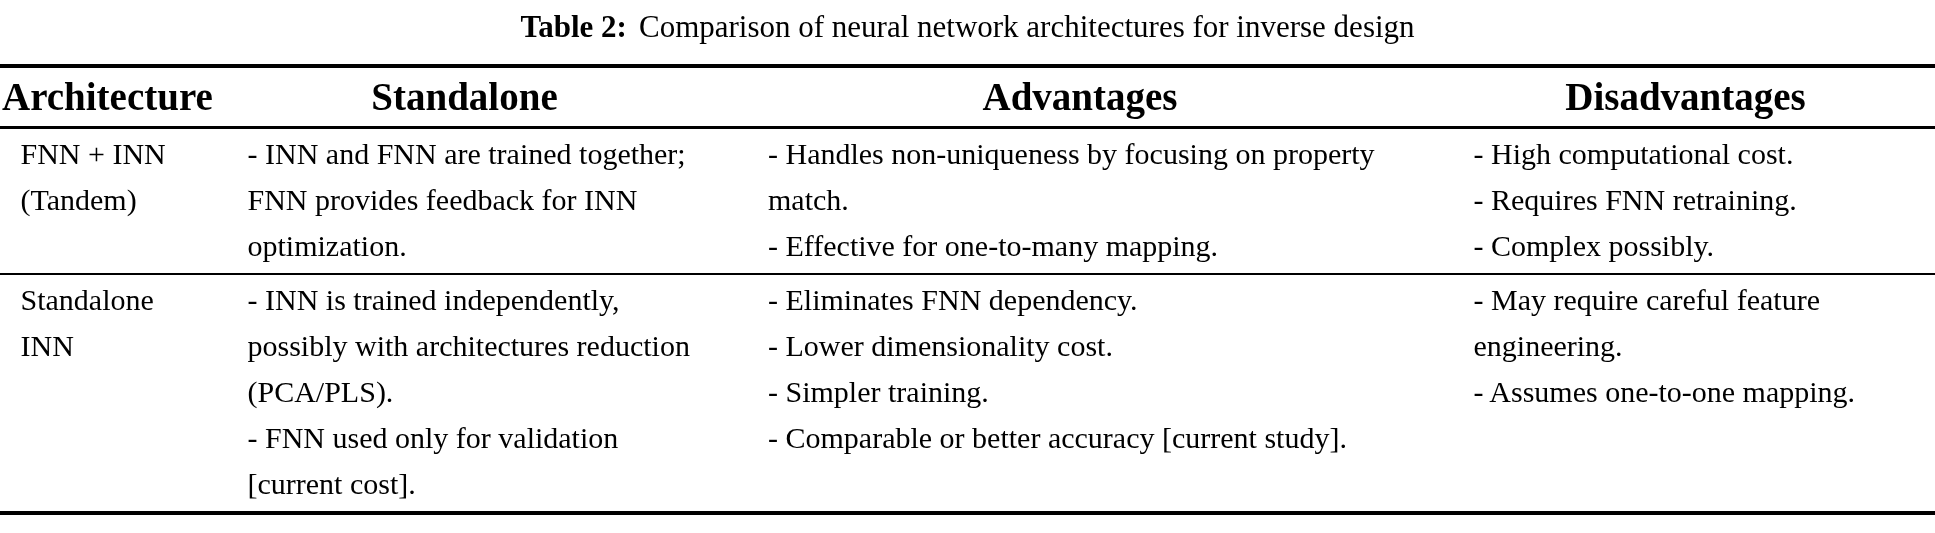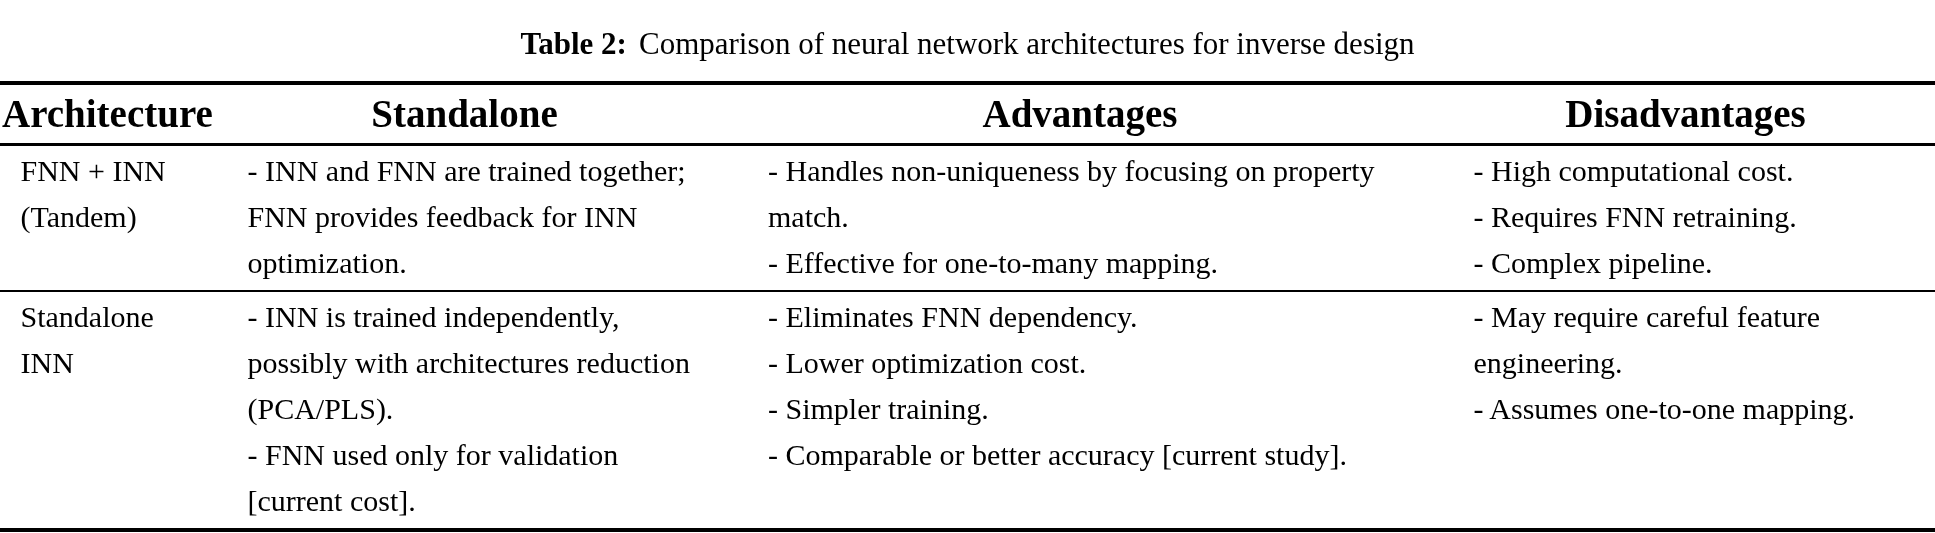--- a/index.html
+++ b/index.html
@@ -11,21 +11,21 @@
   body {
     width: 1935px;
     height: 533px;
     overflow: hidden;
     font-family: "Liberation Serif", serif;
     font-size: 30px;
     line-height: 46px;
   }
   .caption {
     text-align: center;
-    margin-top: 21px;
+    margin-top: 4px;
     font-size: 31px;
     white-space: nowrap;
   }
   .caption .cap-label { font-weight: bold; }
   .caption .cap-text  { margin-left: 12px; }
 
   table.arch-table {
     width: 1935px;
     table-layout: fixed;
     border-collapse: collapse;
@@ -90,34 +90,34 @@
       <td class="col-desc">
         <p>- INN and FNN are trained together; FNN provides feedback for INN optimization.</p>
       </td>
       <td class="col-adv">
         <p>- Handles non-uniqueness by focusing on property match.</p>
         <p>- Effective for one-to-many mapping.</p>
       </td>
       <td class="col-dis">
         <p>- High computational cost.</p>
         <p>- Requires FNN retraining.</p>
-        <p>- Complex pipeline.</p>
+        <p>- Complex possibly.</p>
       </td>
     </tr>
     <tr class="row-2">
       <td class="col-arch">
         <p>Standalone INN</p>
       </td>
       <td class="col-desc">
         <p>- INN is trained independently, possibly with architectures reduction (PCA/PLS).</p>
         <p>- FNN used only for validation [current cost].</p>
       </td>
       <td class="col-adv">
         <p>- Eliminates FNN dependency.</p>
-        <p>- Lower optimization cost.</p>
+        <p>- Lower dimensionality cost.</p>
         <p>- Simpler training.</p>
         <p>- Comparable or better accuracy [current study].</p>
       </td>
       <td class="col-dis">
         <p>- May require careful feature engineering.</p>
         <p>- Assumes one-to-one mapping.</p>
       </td>
     </tr>
   </tbody>
 </table>

